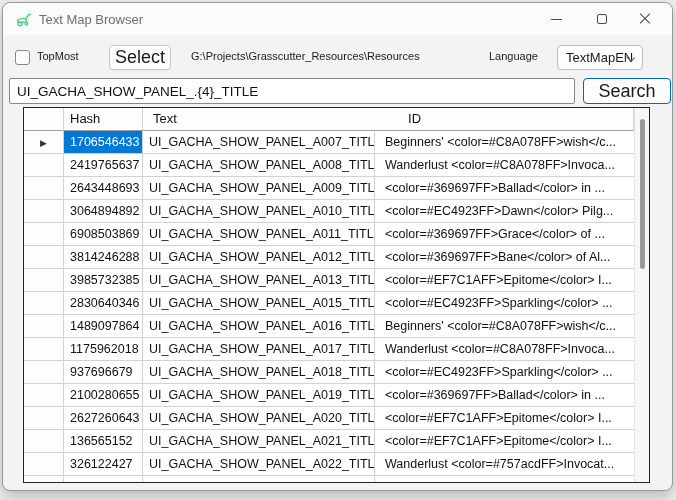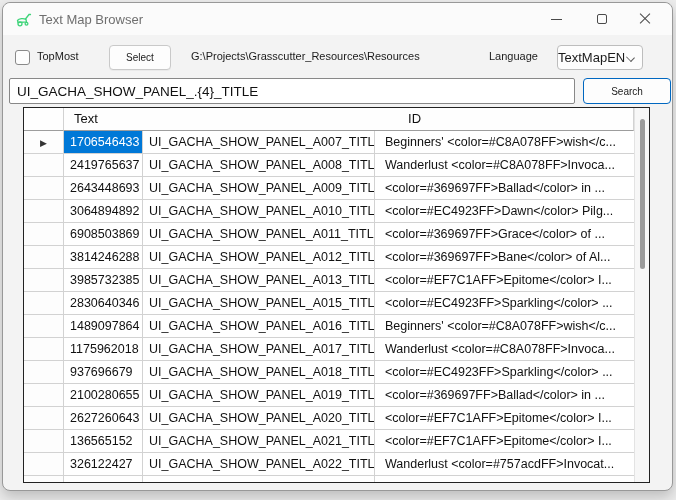--- a/index.html
+++ b/index.html
@@ -28,27 +28,27 @@
     content:""; position:absolute; left:-1px; top:5px; width:14px; height:1px; background:#4a4a4a; }
   .glyph-close:before { transform:rotate(45deg); }
   .glyph-close:after  { transform:rotate(-45deg); }
 
   
   .checkbox { position:absolute; left:12px; top:47px; width:15px; height:15px;
     background:#fdfdfd; border:1px solid #898989; border-radius:3px; }
   .lbl { position:absolute; font-size:11px; color:#1b1b1b; white-space:nowrap; }
   .lbl-topmost { left:34px; top:47px; }
   .btn { position:absolute; background:#fdfdfd; border:1px solid #d0d0d0; border-radius:4px;
-    font-size:10px; color:#1b1b1b; display:flex; align-items:center; justify-content:center; }
+    font-size:18px; color:#1b1b1b; display:flex; align-items:center; justify-content:center; }
   .btn-select { left:106px; top:42px; width:62px; height:25px; border-color:#c9c9c9; box-shadow:0 1px 0 rgba(0,0,0,.04); }
   .lbl-path { left:188px; top:47px; }
   .lbl-language { left:486px; top:47px; }
   .combo { position:absolute; left:554px; top:42px; width:86px; height:25px;
     background:#fdfdfd; border:1px solid #bdbdbd; border-radius:4px;
-    display:flex; align-items:center; padding-left:0; font-size:13px; color:#1b1b1b; }
+    display:flex; align-items:center; padding-left:8px; font-size:13px; color:#1b1b1b; }
   .chevron { position:absolute; right:8px; top:8px; width:7px; height:7px;
     border-right:1.4px solid #5c5c5c; border-bottom:1.4px solid #5c5c5c;
     transform:rotate(45deg) scale(1,.8); }
 
   
   .search-input { position:absolute; left:6px; top:75px; width:566px; height:26px;
     background:#ffffff; border:1px solid #888888; border-radius:2px;
     font-family:"Liberation Sans", sans-serif; font-size:13.5px; color:#111; padding:0 7px; outline:none; }
   .btn-search { left:580px; top:75px; width:88px; height:26px; border:1px solid #0067c0; border-radius:4px; }
 
@@ -109,20 +109,21 @@
       <div class="chevron"></div>
     </div>
 
     <input class="search-input" value="UI_GACHA_SHOW_PANEL_.{4}_TITLE" style="">
     <div class="btn btn-search">Search</div>
 
     <div class="grid">
       <div class="grid-main">
         <div class="grow hdr">
           <div class="cell rowhead"></div>
+          <div class="cell c-hash">Hash</div>
           <div class="cell c-text">Text</div>
           <div class="cell c-id">ID</div>
         </div>
         <div id="grid-body">
             <div class="grow">
               <div class="cell rowhead"><span class="pointer">▶</span></div>
               <div class="cell c-hash sel">1706546433</div>
               <div class="cell c-id">UI_GACHA_SHOW_PANEL_A007_TITLE</div>
               <div class="cell c-text">Beginners' &lt;color=#C8A078FF&gt;wish&lt;/c...</div>
             </div>

